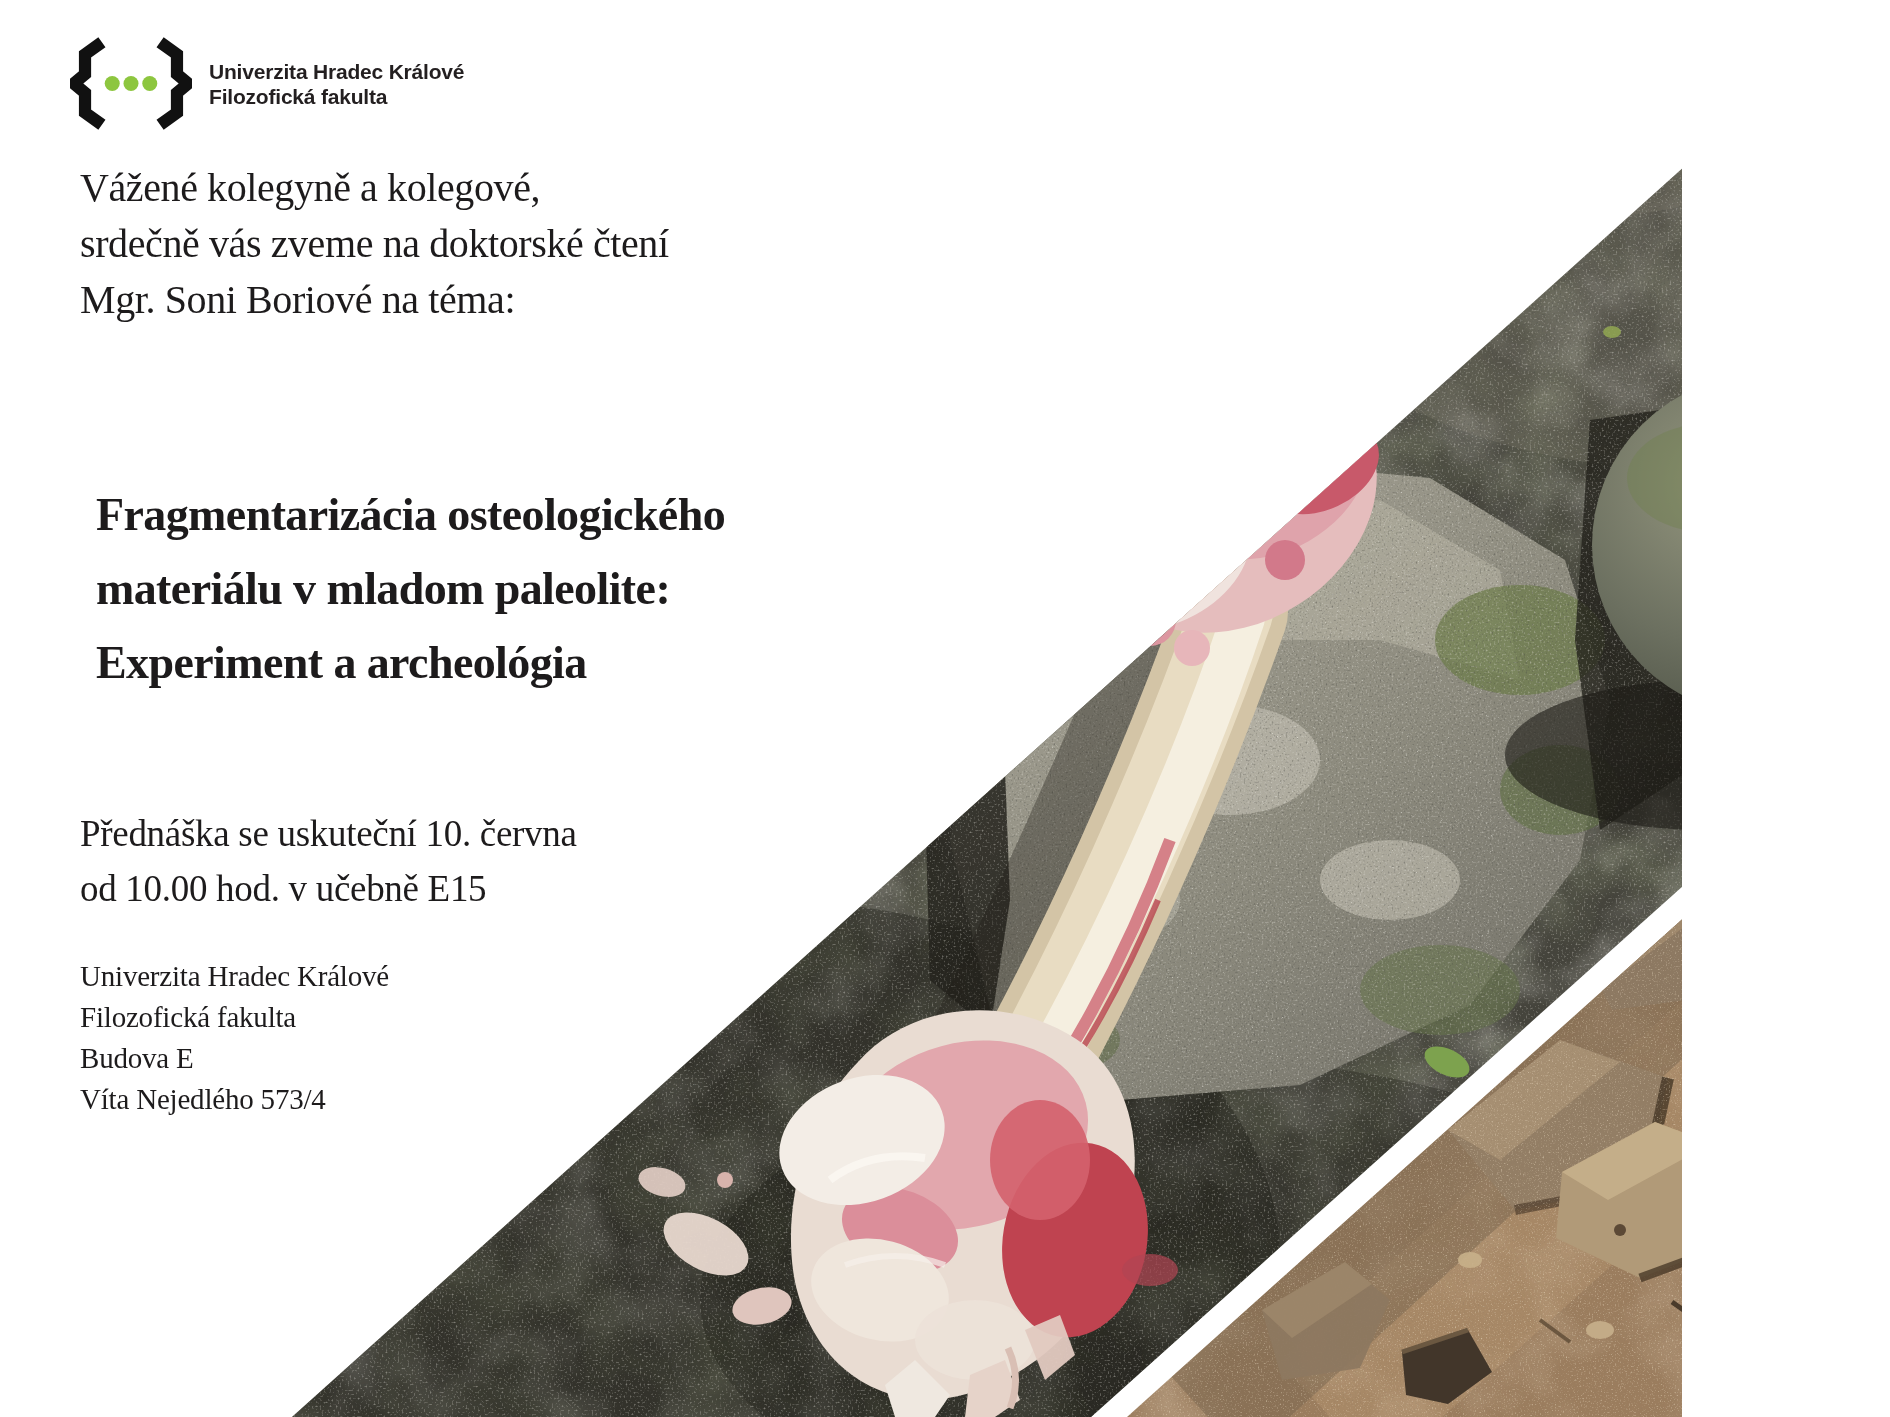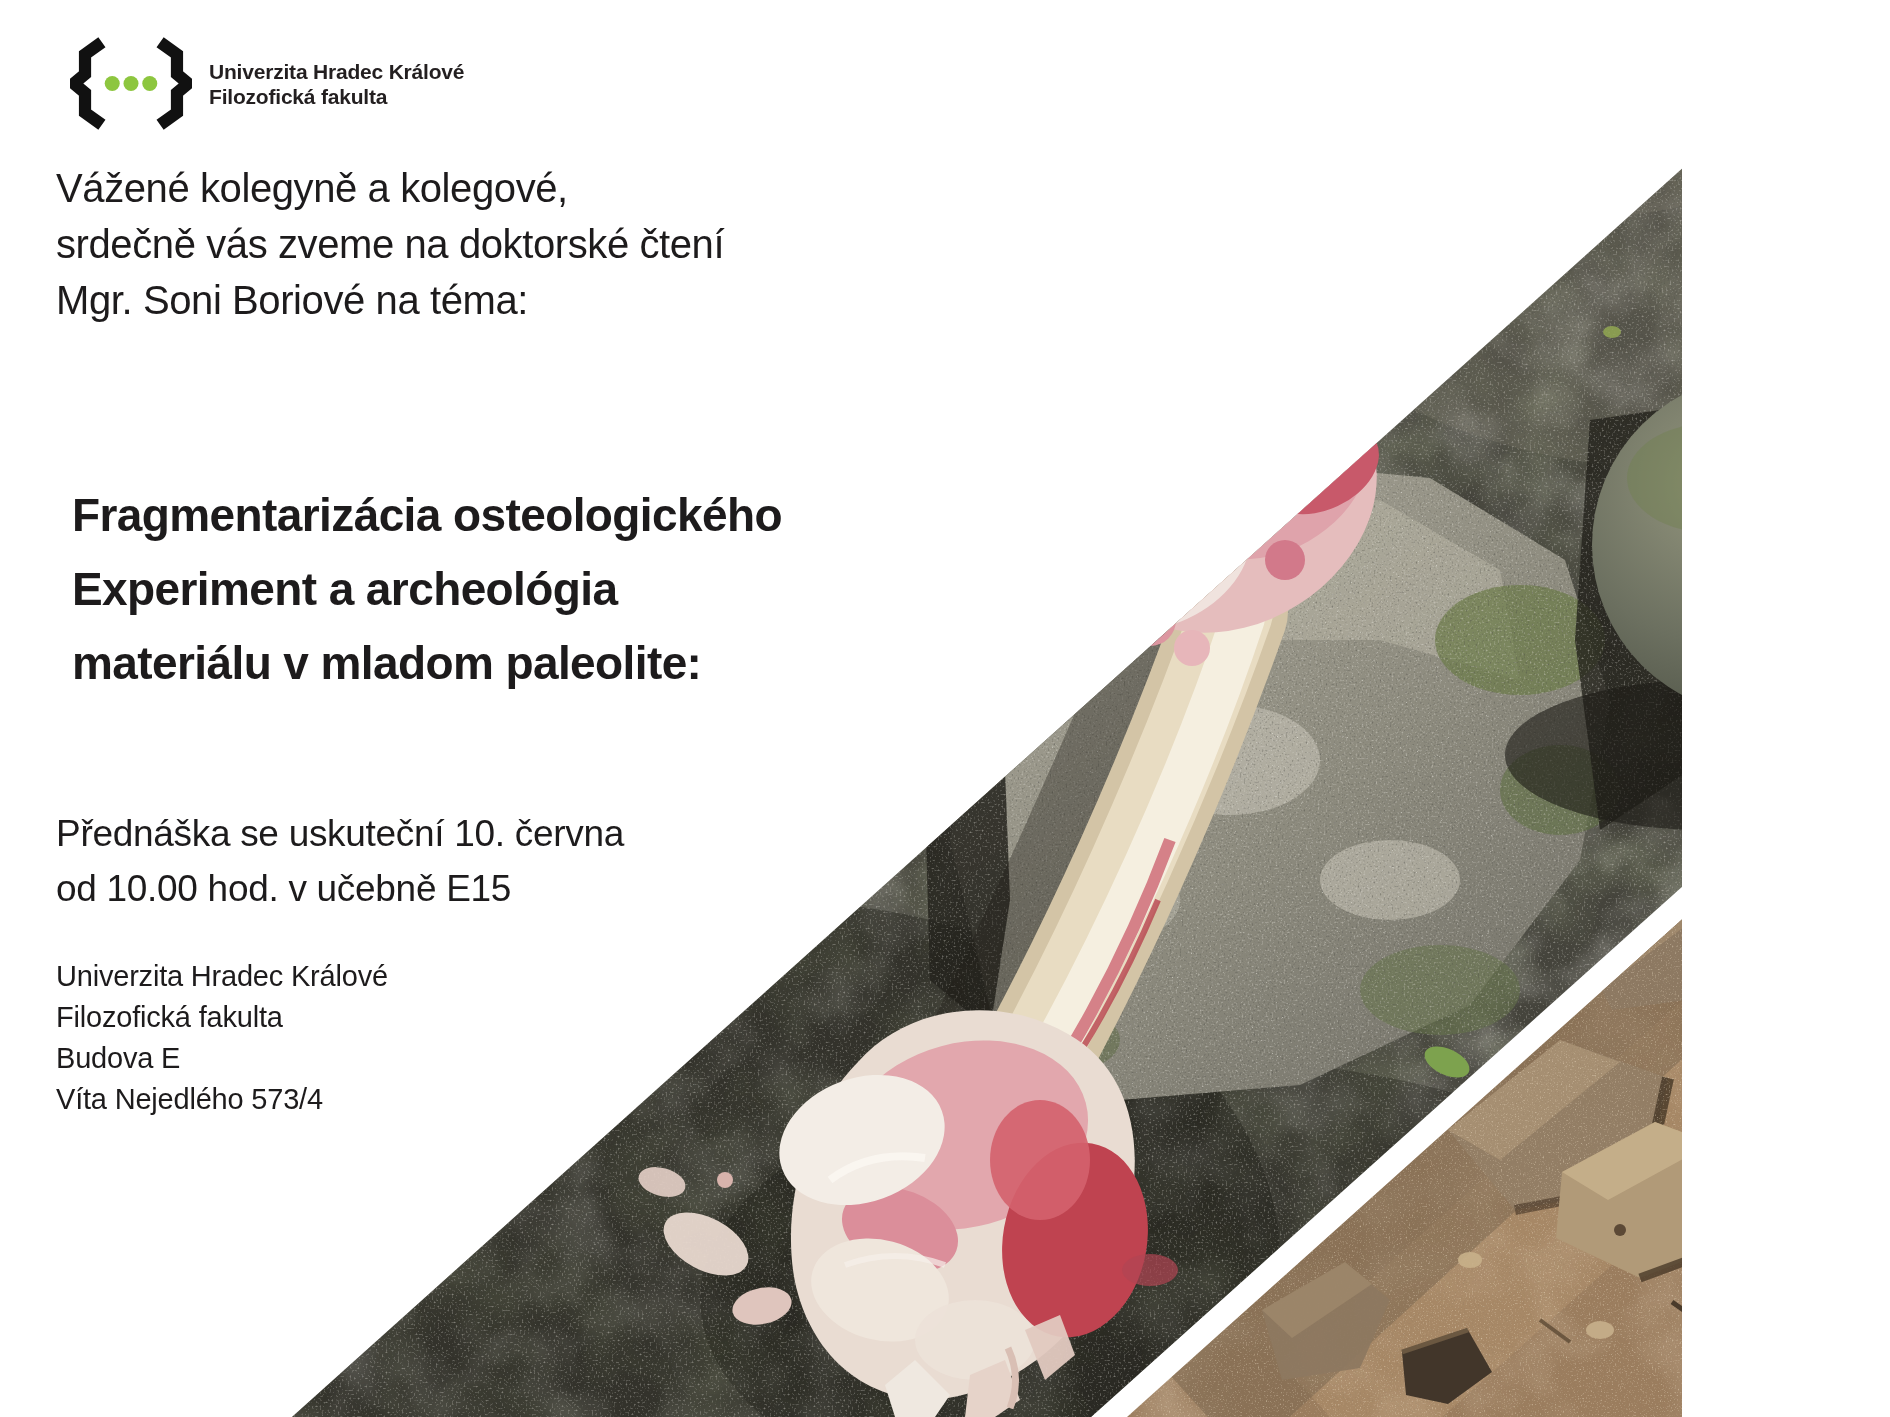--- a/index.html
+++ b/index.html
@@ -5,21 +5,21 @@
   html,body{margin:0;padding:0;background:#fff;}
   .poster{
     position:relative;width:1682px;height:1417px;background:#ffffff;
     overflow:hidden;font-family:"Liberation Sans","DejaVu Sans",sans-serif;
     color:#1d1b1c;
   }
   .art{position:absolute;left:0;top:0;width:1890px;height:1417px;z-index:0;}
   .textlayer{position:absolute;left:0;top:0;width:100%;height:100%;z-index:1;pointer-events:none;}
   .logo{position:absolute;left:70px;top:37px;display:flex;align-items:center;gap:17px;}
   .logo-text{font-weight:700;font-size:21px;line-height:25px;color:#231f20;letter-spacing:-0.2px;}
-  .block{position:absolute;left:56px;}
+  .block{position:absolute;left:80px;font-family:Liberation Serif, serif;}
   .greeting{top:160px;font-size:40px;line-height:56px;letter-spacing:-0.4px;}
   .title{top:462px;font-size:46px;line-height:74px;font-weight:700;letter-spacing:-0.6px;margin:16px;}
   .event{top:806px;font-size:37px;line-height:55px;letter-spacing:-0.3px;}
   .address{top:956px;font-size:29px;line-height:41px;letter-spacing:-0.2px;}
 </style>
 </head>
 <body>
 
 <div class="poster">
 
@@ -242,22 +242,22 @@
     </header>
 
     <div class="block greeting">
       <div>Vážené kolegyně a kolegové,</div>
       <div>srdečně vás zveme na doktorské čtení</div>
       <div>Mgr. Soni Boriové na téma:</div>
     </div>
 
     <h1 class="block title">
       <div>Fragmentarizácia osteologického</div>
+      <div>materiálu v mladom paleolite:</div>
       <div>Experiment a archeológia</div>
-      <div>materiálu v mladom paleolite:</div>
     </h1>
 
     <div class="block event">
       <div>Přednáška se uskuteční 10. června</div>
       <div>od 10.00 hod. v učebně E15</div>
     </div>
 
     <div class="block address">
       <div>Univerzita Hradec Králové</div>
       <div>Filozofická fakulta</div>

